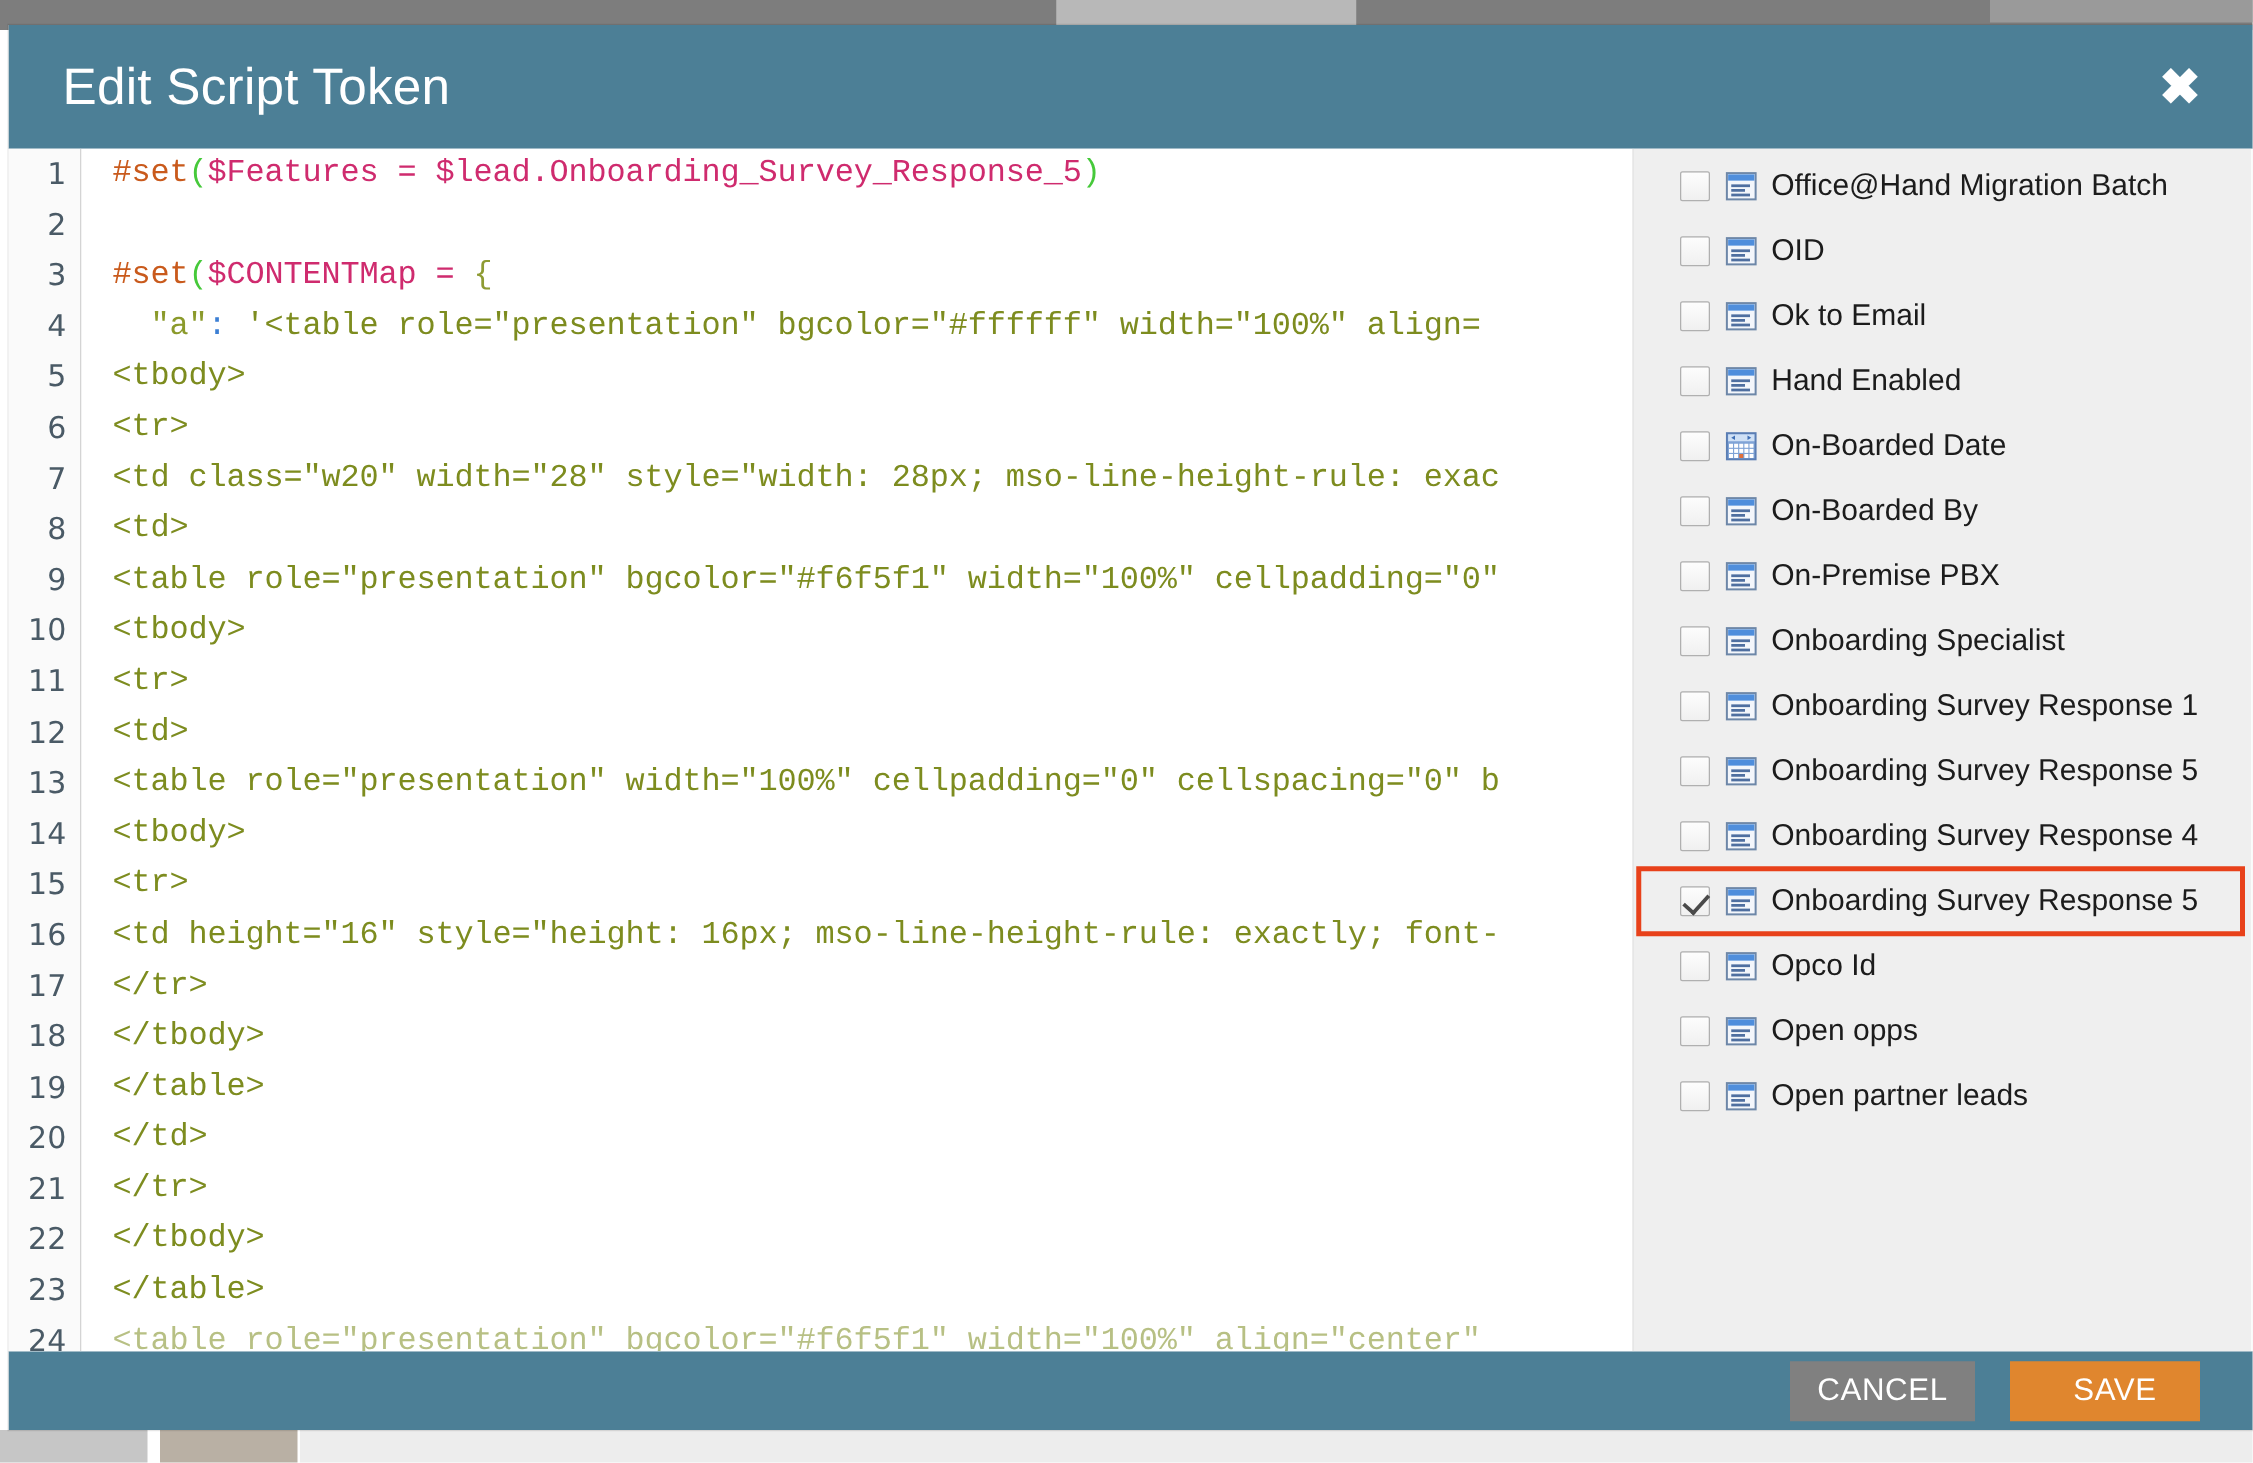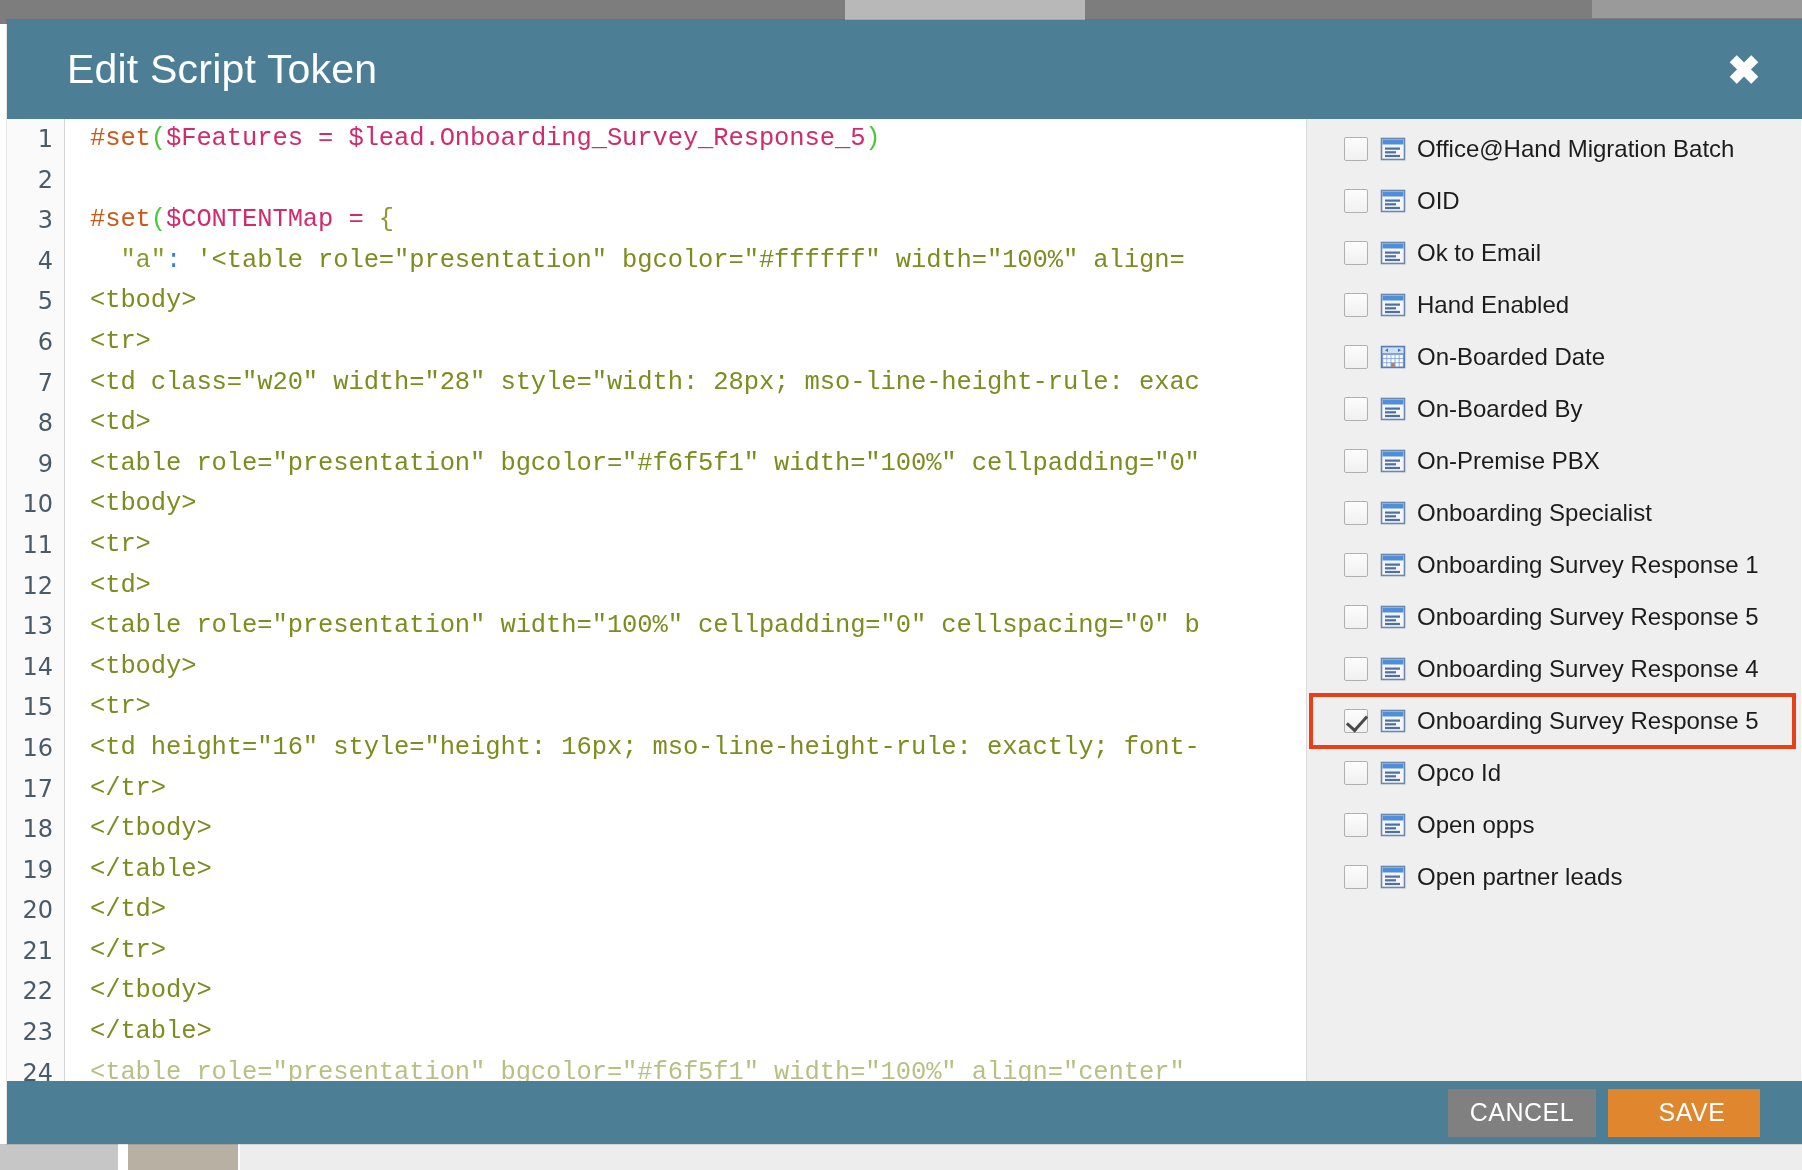--- a/index.html
+++ b/index.html
@@ -64,21 +64,21 @@
     height: 99px;
     background: #4c7f96;
     display: flex;
     align-items: center;
   }
   #modal-title {
     color: #ffffff;
     font-size: 41px;
     font-weight: 400;
     letter-spacing: .2px;
-    margin-left: 60px;
+    margin-left: 43px;
   }
   #close-btn {
     position: absolute;
     right: 36px; top: 50%;
     transform: translateY(-50%);
     width: 44px; height: 44px;
     display: flex; align-items: center; justify-content: center;
     color: #ffffff;
     font-size: 40px;
     line-height: 1;
@@ -205,21 +205,21 @@
   }
 
   
   #modal-footer {
     height: 63px;
     background: #4c7f96;
     display: flex;
     align-items: center;
     justify-content: flex-end;
     padding-right: 42px;
-    gap: 12px;
+    gap: 28px;
   }
   .foot-btn {
     height: 48px;
     min-width: 148px;
     border: none;
     color: #ffffff;
     font-size: 25px;
     letter-spacing: .5px;
     font-family: "Liberation Sans", sans-serif;
     cursor: pointer;

